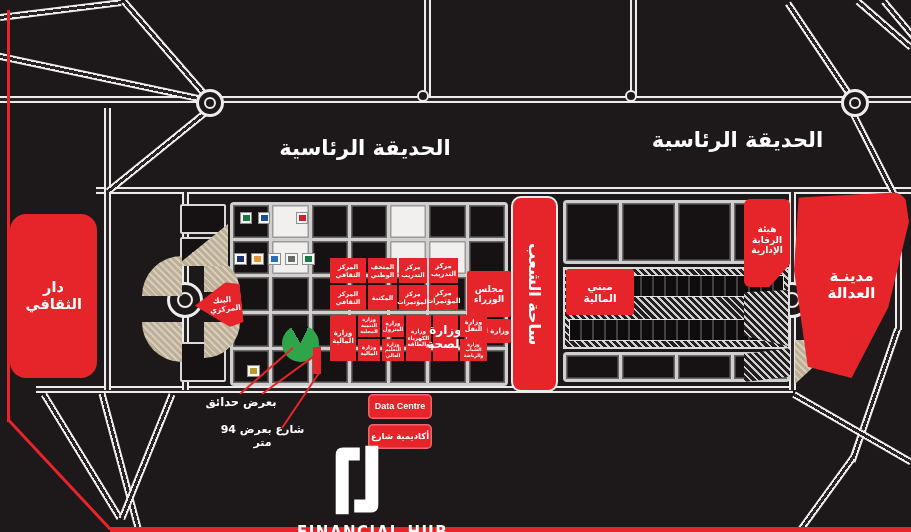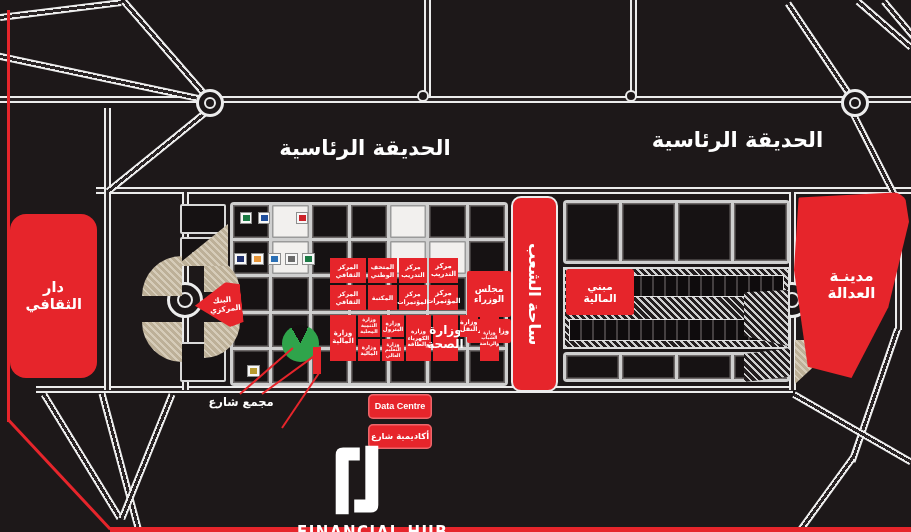--- a/index.html
+++ b/index.html
@@ -180,20 +180,23 @@
 
   <div class="rbox" style="left:10px;top:214px;width:87px;height:164px;font-size:14.5px;border-radius:16px;">
     <span style="width:56px;">دار الثقافي</span>
   </div>
 
 
   <div class="rbox" style="left:794px;top:192px;width:115px;height:186px;font-size:15px;border-radius:18px;clip-path:polygon(4% 3%,96% 0,100% 16%,82% 62%,50% 100%,12% 94%,0 42%);">
     <span style="width:62px;">مدينـة العدالة</span>
   </div>
 
+  <div class="rbox" style="left:744px;top:199px;width:46px;height:88px;font-size:9px;border-radius:6px;clip-path:polygon(0 0,100% 0,100% 74%,55% 100%,0 100%);padding-bottom:6px;">
+    <span style="width:34px;">هيئة الرقابة الإدارية</span>
+  </div>
 
   <div class="rbox" style="left:511px;top:196px;width:47px;height:196px;border-radius:10px;border:2px solid #ececec;font-size:16px;">
     <span style="transform:rotate(90deg);white-space:nowrap;letter-spacing:1px;">ساحة الشعب</span>
   </div>
 
   <div class="rbox" style="left:566px;top:269px;width:68px;height:46px;font-size:10.5px;border-radius:3px;">
     <span style="width:44px;">مبني المالية</span>
   </div>
 
   <div class="rbox" style="left:467px;top:271px;width:44px;height:46px;font-size:9px;border-radius:2px;">
@@ -254,38 +257,39 @@
       <div class="rbox" style="position:relative;flex:1;font-size:4.8px;">
           <span>وزارة التعليم العالي</span>
         </div>
     </div>
     <div class="rbox" style="position:relative;width:25px;font-size:5.6px;">
         <span>وزارة الكهرباء والطاقة</span>
       </div>
     <div class="rbox" style="position:relative;width:25px;font-size:12px;">
         <span>وزارة الصحة</span>
       </div>
-    <div style="display:flex;flex-direction:row;gap:2px;width:27px;justify-content:space-between;">
+    <div style="display:flex;flex-direction:column;gap:2px;width:27px;justify-content:space-between;">
       <div class="rbox" style="position:relative;height:22px;font-size:6.4px;">
           <span>وزارة النقل</span>
         </div>
       <div class="rbox" style="position:relative;flex:1;font-size:4.6px;">
           <span>وزارة الشباب والرياضة</span>
         </div>
     </div>
   </div>
 
   <div style="position:absolute;left:282px;top:325px;width:37px;height:37px;border-radius:50%;background:conic-gradient(from 25deg,#2fa44b 0 305deg,#151011 305deg 360deg);"></div>
   <div style="position:absolute;left:313px;top:347px;width:8px;height:27px;background:#e6252b;"></div>
 
   <div class="lead" style="left:240px;top:393px;width:70px;transform:rotate(-41deg);"></div>
   <div class="lead" style="left:262px;top:393px;width:72px;transform:rotate(-36deg);"></div>
   <div class="lead" style="left:282px;top:427px;width:66px;transform:rotate(-56deg);"></div>
 
-  <div class="lbl" style="left:195px;top:395px;width:92px;font-size:11.5px;">مجمع شارع</div>
+  <div class="lbl" style="left:195px;top:395px;width:92px;font-size:11.5px;">بعرض حدائق</div>
+  <div class="lbl" style="left:215px;top:423px;width:95px;font-size:11px;">شارع بعرض 94 متر</div>
 
   <div class="rbox" style="left:368px;top:394px;width:64px;height:25px;font-size:9px;border-radius:5px;box-shadow:inset 0 0 0 1.5px rgba(255,255,255,.3);font-family:'Liberation Sans',sans-serif;">
     <span>Data Centre</span>
   </div>
   <div class="rbox" style="left:368px;top:424px;width:64px;height:25px;font-size:8.5px;border-radius:5px;box-shadow:inset 0 0 0 1.5px rgba(255,255,255,.3);">
     <span>أكاديمية شارع</span>
   </div>
 
   <div id="logo">
     <svg width="50" height="72" viewBox="0 0 54 74">

